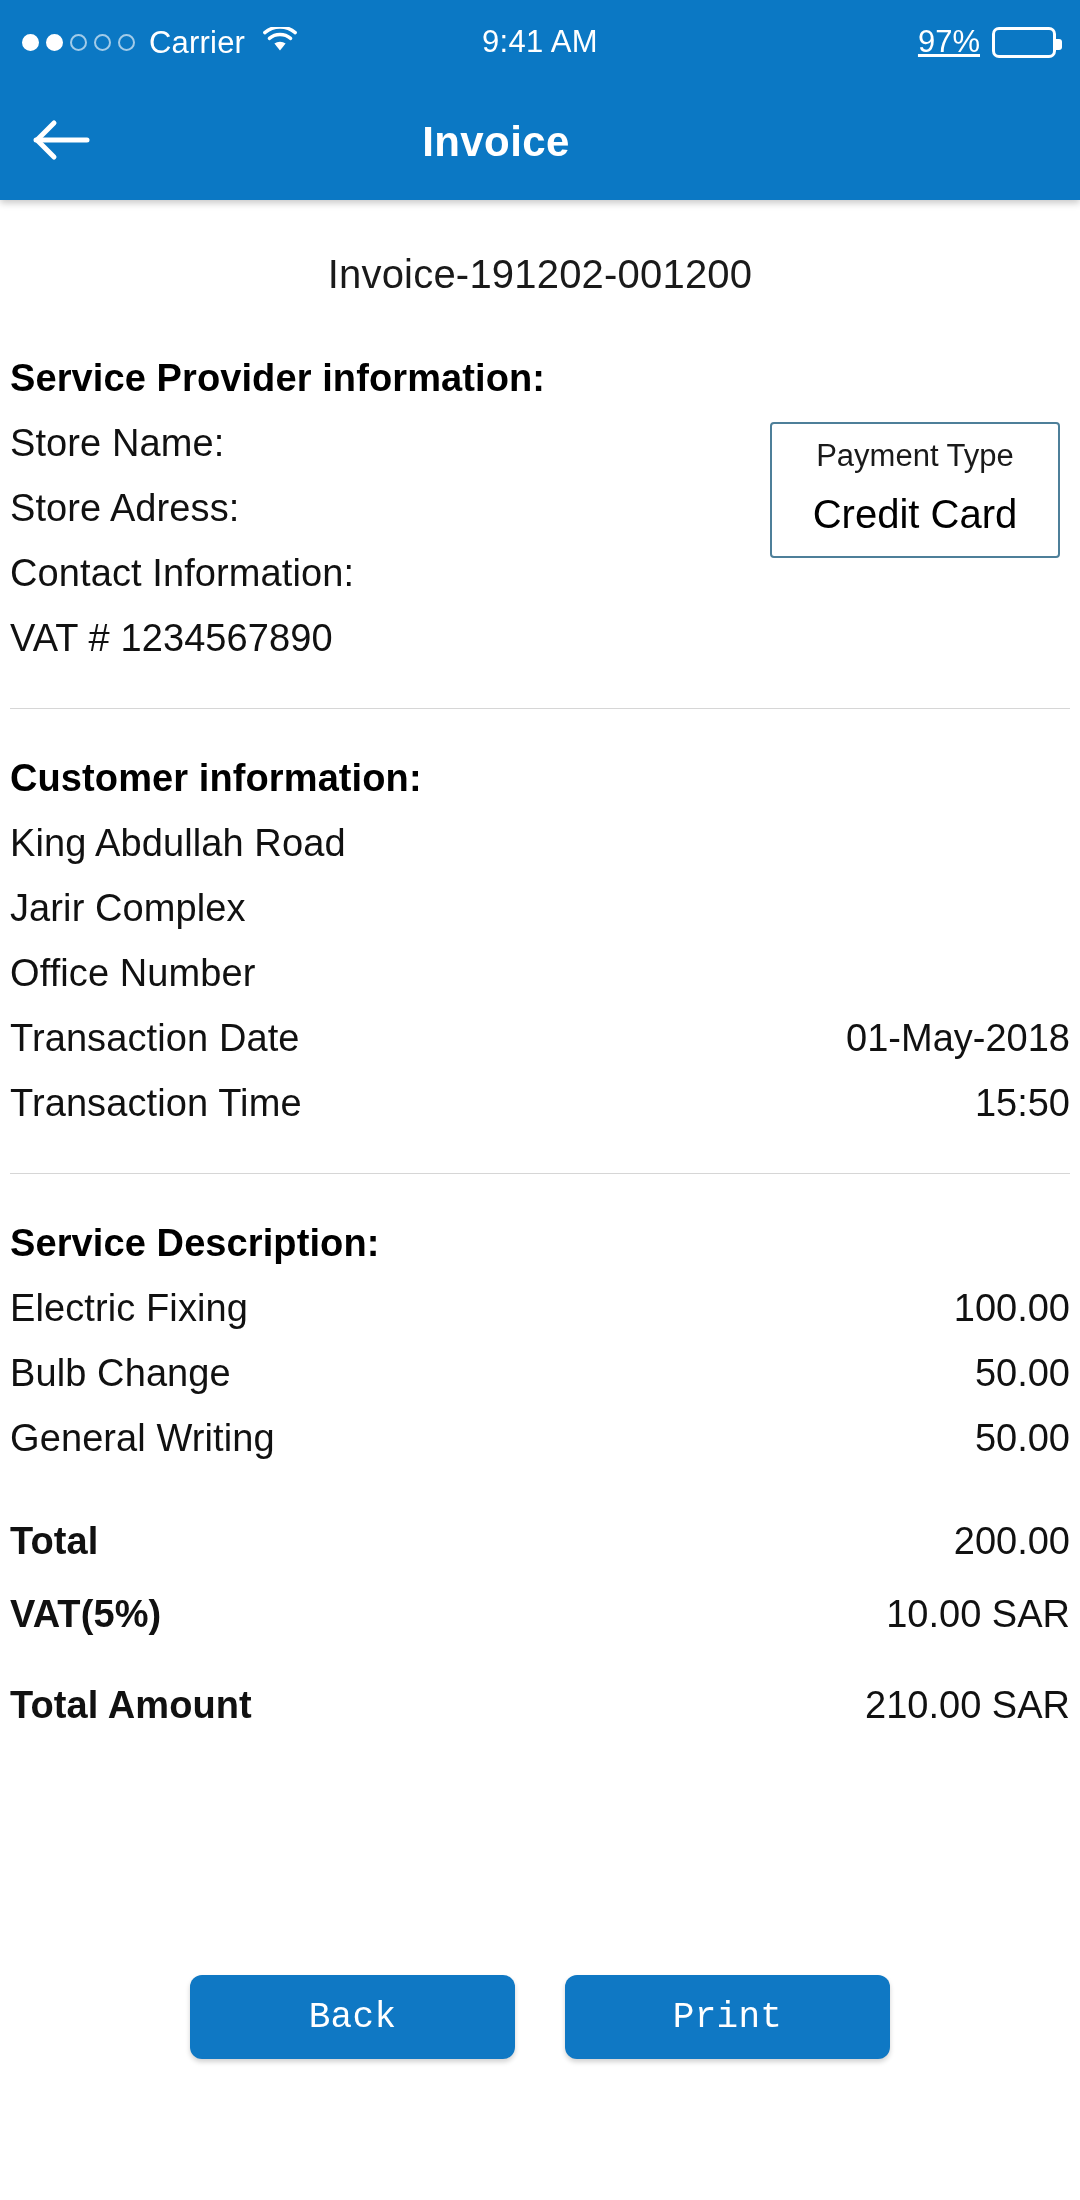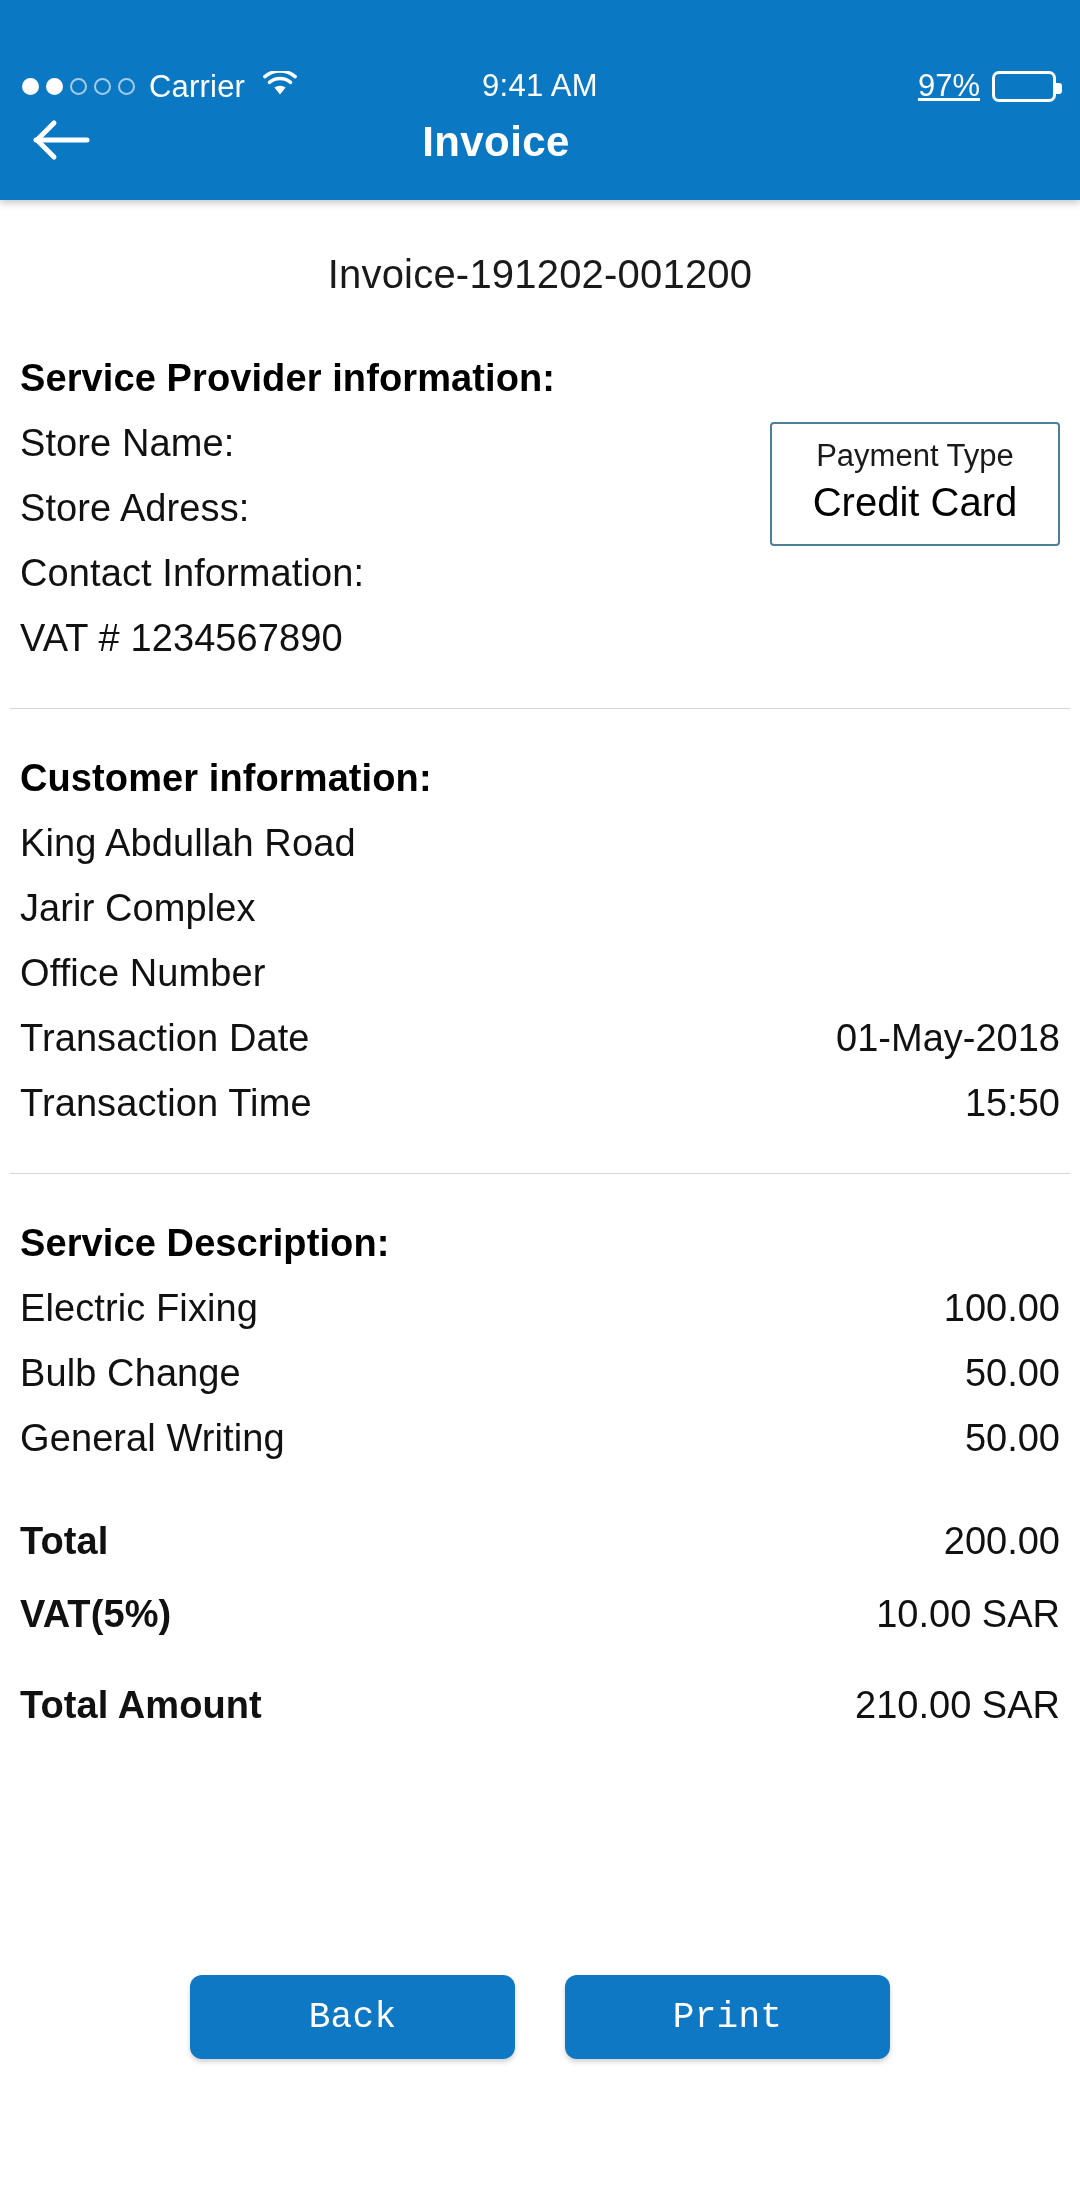--- a/index.html
+++ b/index.html
@@ -33,21 +33,20 @@
 
   
   .statusbar {
     position: absolute;
     top: 0; left: 0;
     width: 1080px;
     height: 84px;
     display: flex;
     align-items: center;
     color: #ffffff;
-    margin-top: 44px;
   }
   .sb-left {
     position: absolute;
     left: 22px;
     display: flex;
     align-items: center;
     gap: 14px;
   }
   .sig-dots { display: flex; align-items: center; gap: 7px; }
   .dot {
@@ -140,21 +139,21 @@
   }
 
   .invoice-no {
     margin-top: 52px;
     text-align: center;
     font-size: 40px;
     color: #1a1a1a;
     letter-spacing: 0.2px;
   }
 
-  .pad { padding: 0 20px; }
+  .pad { padding: 0 10px; }
 
   .section-title {
     font-size: 38px;
     font-weight: bold;
     color: #000000;
     letter-spacing: 0.1px;
   }
 
   .line {
     font-size: 38px;
@@ -199,21 +198,21 @@
   }
   .payment-label {
     font-size: 31px;
     color: #1a1a1a;
     line-height: 1.15;
   }
   .payment-value {
     font-size: 40px;
     color: #000000;
     line-height: 1.2;
-    margin-top: 4px;
+    margin-top: 16px;
   }
 
   .spacer-22 { height: 22px; }
   .spacer-30 { height: 30px; }
   .spacer-48 { height: 48px; }
   .spacer-60 { height: 60px; }
 
   
   .actions {
     position: absolute;

